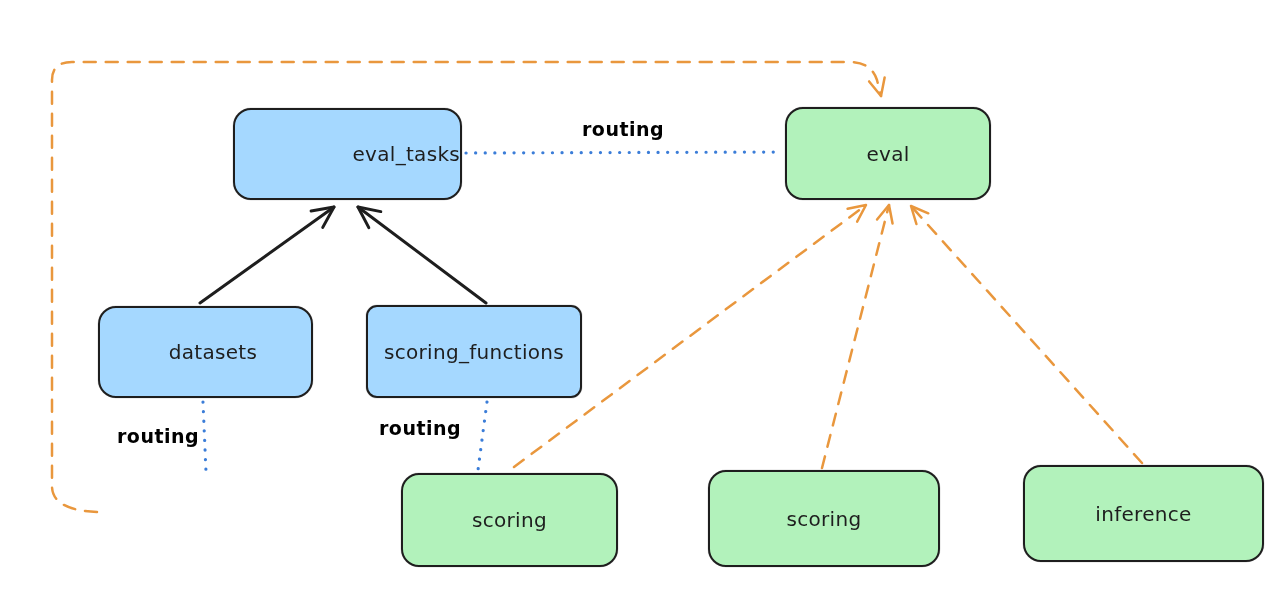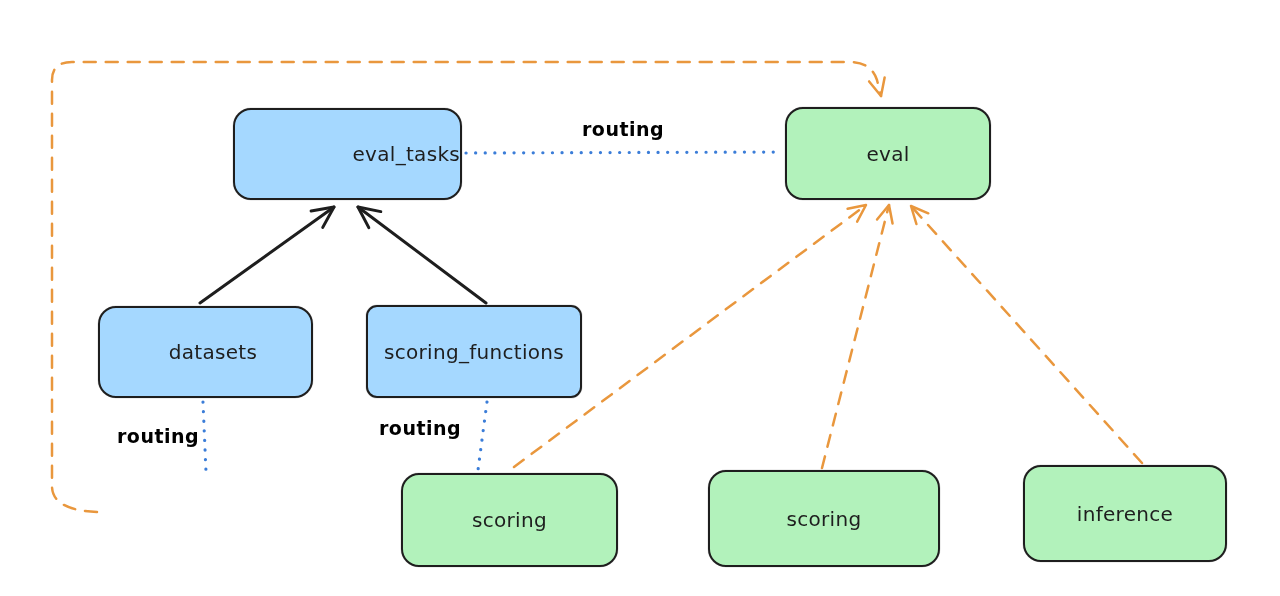--- a/index.html
+++ b/index.html
@@ -92,21 +92,21 @@
 
 
   <div class="node green" style="left:401px; top:473px; width:217px; height:94px;">
     <span>scoring</span>
   </div>
 
   <div class="node green" style="left:708px; top:470px; width:232px; height:97px;">
     <span>scoring</span>
   </div>
 
-  <div class="node green" style="left:1023px; top:465px; width:204px; height:97px;">
+  <div class="node green" style="left:1023px; top:465px; width:241px; height:97px;">
     <span>inference</span>
   </div>
 
   <div class="edge-label" style="left:582px; top:118px;">routing</div>
   <div class="edge-label" style="left:117px; top:425px;">routing</div>
   <div class="edge-label" style="left:379px; top:417px;">routing</div>
 
 </div>
 
 </body></html>

